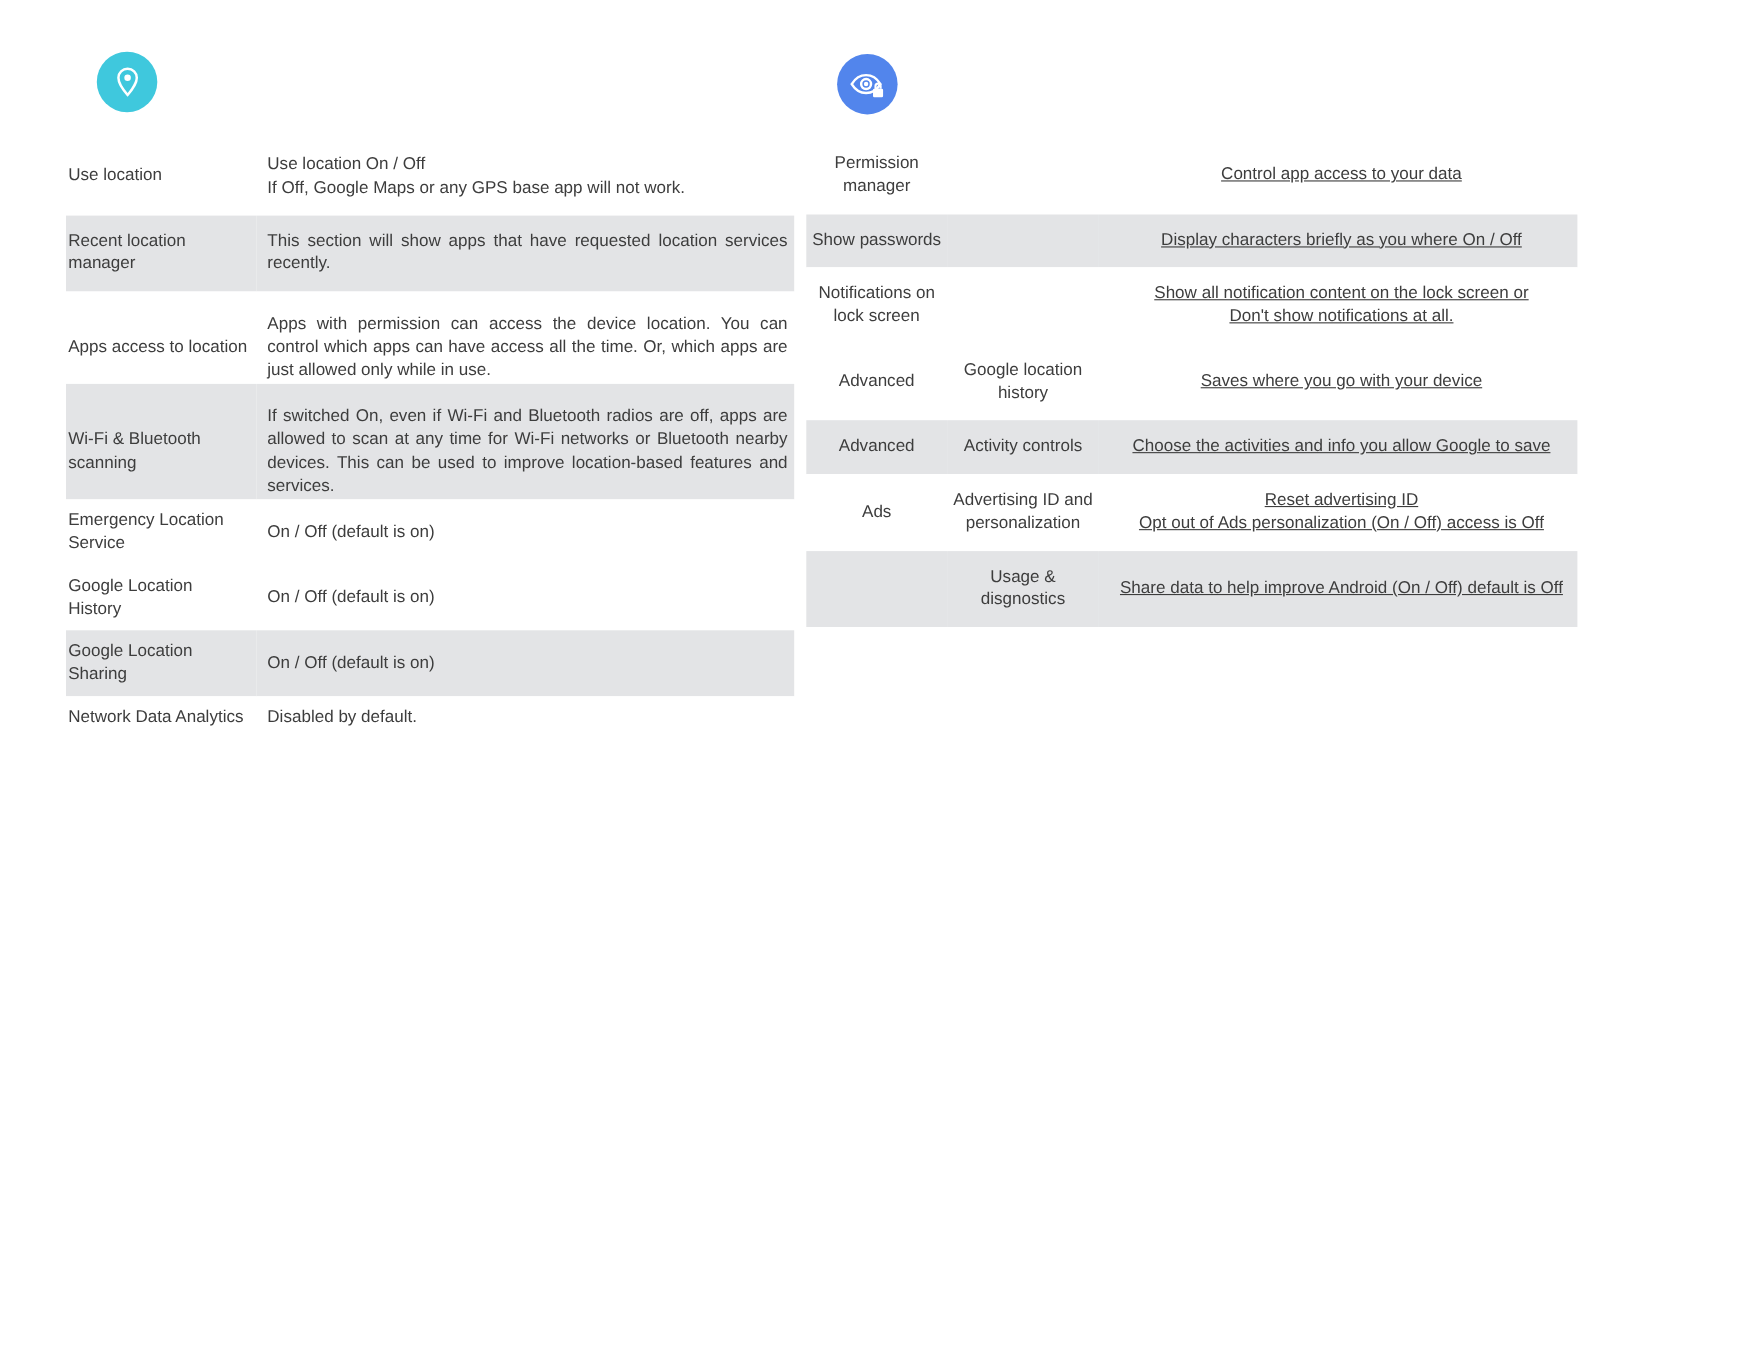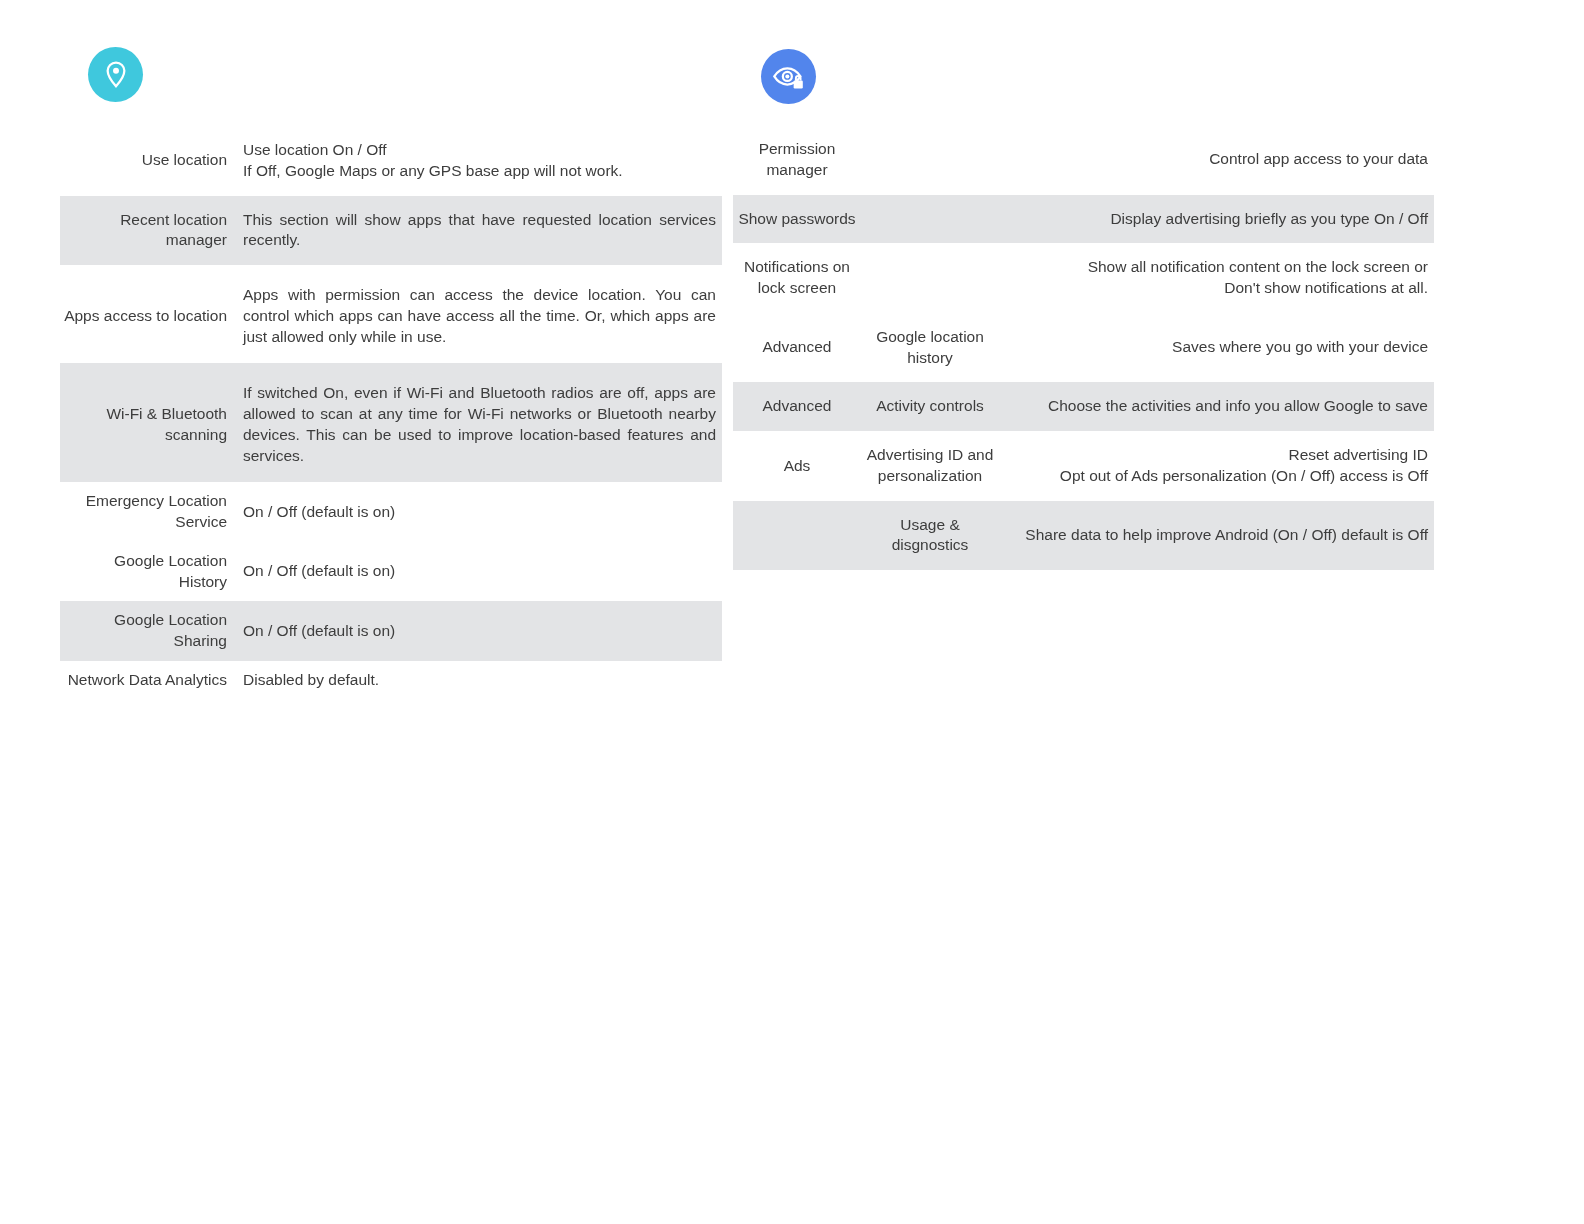--- a/index.html
+++ b/index.html
@@ -60,33 +60,33 @@
   .tbl td {
     vertical-align: middle;
     font-size: 15.5px;
     line-height: 1.34;
     padding: 9px 4px;
     color: #3d3d3d;
     border: 0;
   }
 
   
-  .panel.left .c-label { width: 165px; text-align: right; padding-left: 2px; padding-right: 6px; }
+  .panel.left .c-label { width: 165px; text-align: left; padding-left: 2px; padding-right: 6px; }
   .panel.left .c-desc  { width: auto;  text-align: justify; text-align-last: left; padding-left: 10px; padding-right: 6px; }
 
   
   .panel.right .c-label { width: 120px; text-align: center; padding-left: 4px; padding-right: 4px; }
   .panel.right .c-sub   { width: 130px; text-align: center; padding-left: 4px; padding-right: 4px; }
-  .panel.right .c-desc  { width: auto;  text-align: right;   padding-left: 12px; padding-right: 6px; }
+  .panel.right .c-desc  { width: auto;  text-align: center;   padding-left: 12px; padding-right: 6px; text-decoration: underline; }
 
   .line { display: block; white-space: normal; }
 
   
   .h-tall td  { padding-top: 14px; padding-bottom: 14px; }
-  .h-xtall td { padding-top: 20px; padding-bottom: 16px; }
+  .h-xtall td { padding-top: 20px; padding-bottom: 2px; }
 </style>
 </head>
 <body>
 
 <div class="page">
 
   <div class="panel left">
 
     <div class="icon-badge" id="left-badge" style="background: rgb(63, 200, 221);">
       <svg width="34" height="34" viewBox="0 0 24 24" aria-hidden="true">
@@ -168,21 +168,21 @@
             <td class="c-label">Permission manager</td>
             <td class="c-sub"></td>
             <td class="c-desc">
               <span class="line">Control app access to your data</span>
             </td>
           </tr>
           <tr class="shaded h-tall">
             <td class="c-label">Show passwords</td>
             <td class="c-sub"></td>
             <td class="c-desc">
-              <span class="line">Display advertising briefly as you type On / Off</span>
+              <span class="line">Display characters briefly as you where On / Off</span>
             </td>
           </tr>
           <tr class="plain h-tall">
             <td class="c-label">Notifications on lock screen</td>
             <td class="c-sub"></td>
             <td class="c-desc">
               <span class="line">Show all notification content on the lock screen or</span>
               <span class="line">Don't show notifications at all.</span>
             </td>
           </tr>

